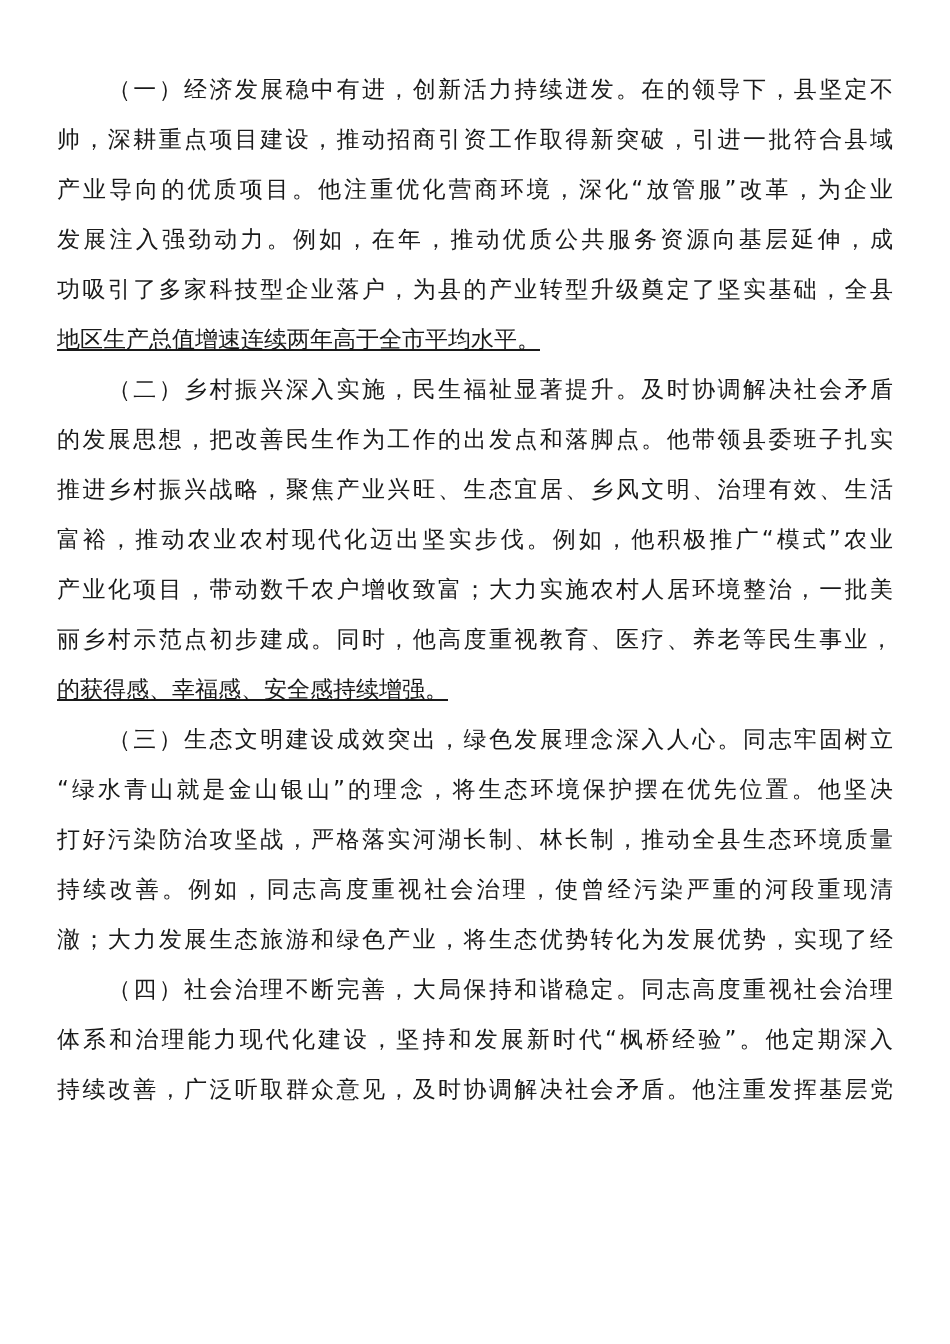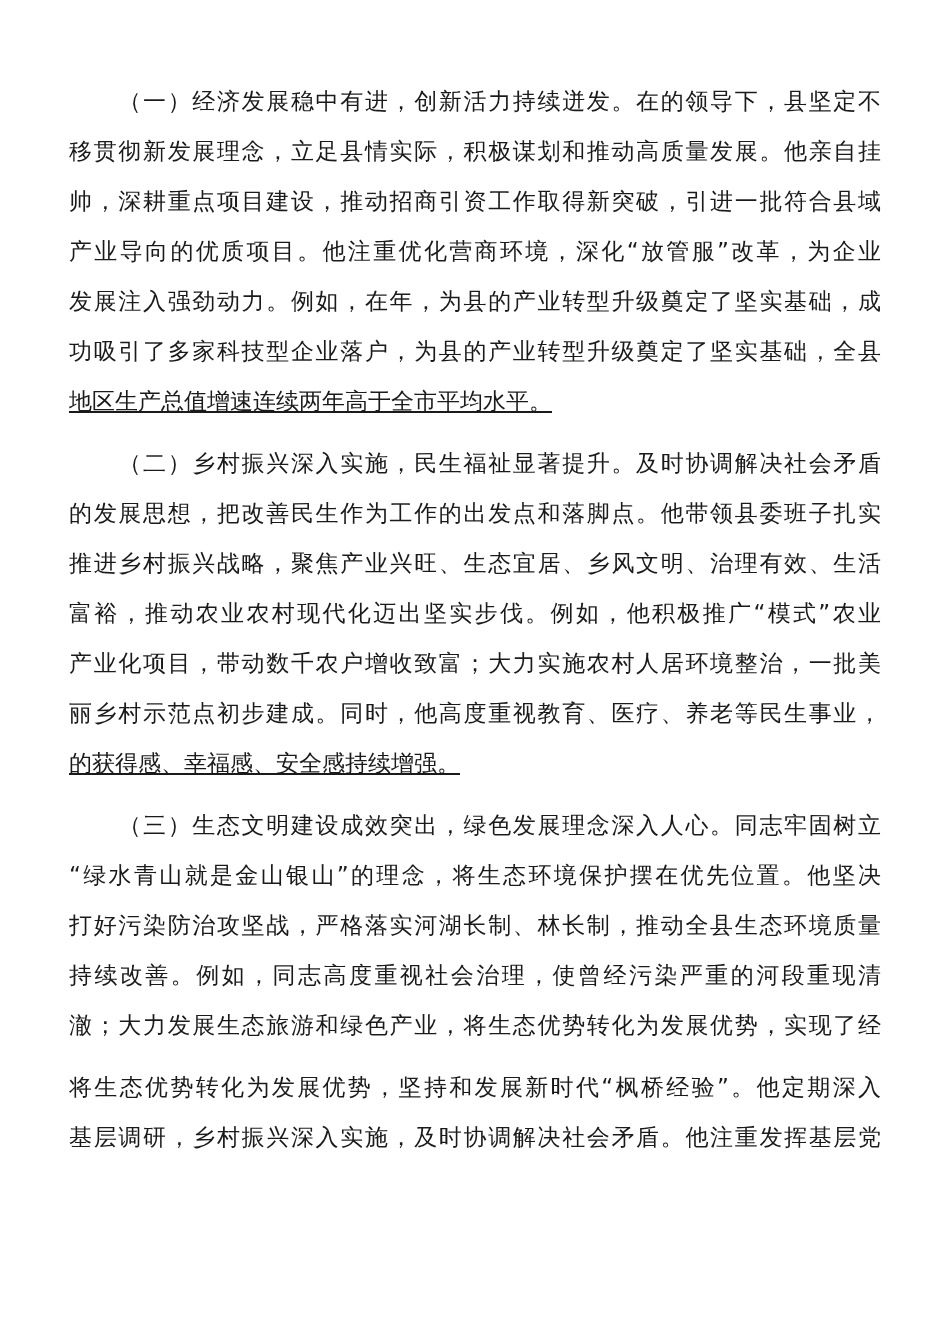--- a/index.html
+++ b/index.html
@@ -15,21 +15,21 @@
       font-family: "DejaVu Sans", "Liberation Sans", sans-serif;
       color: #1a1a1a;
     }
     .page {
       position: absolute;
       left: 57px;
       top: 64px;
       width: 836px;
     }
     .para {
-      margin: 12px;
+      margin: 0;
       padding: 0;
     }
     .line {
       display: block;
       height: 50px;
       line-height: 50px;
       font-size: 23px;
       white-space: nowrap;
       text-align: justify;
       text-align-last: justify;
@@ -40,24 +40,23 @@
       text-decoration: underline;
     }
   </style>
 </head>
 <body>
 
 <div class="page">
 
   <div class="para">
     <span class="line">　　（一）经济发展稳中有进，创新活力持续迸发。在的领导下，县坚定不</span>
-    <span class="line">移贯彻新发展理念，立足县情实际，积极谋划和推动高质量发展。他亲自挂</span>
     <span class="line">帅，深耕重点项目建设，推动招商引资工作取得新突破，引进一批符合县域</span>
     <span class="line">产业导向的优质项目。他注重优化营商环境，深化“放管服”改革，为企业</span>
-    <span class="line">发展注入强劲动力。例如，在年，为县的产业转型升级奠定了坚实基础，成</span>
+    <span class="line">发展注入强劲动力。例如，在年，推动优质公共服务资源向基层延伸，成</span>
     <span class="line">功吸引了多家科技型企业落户，为县的产业转型升级奠定了坚实基础，全县</span>
     <span class="line last">地区生产总值增速连续两年高于全市平均水平。</span>
   </div>
 
   <div class="para">
     <span class="line">　　（二）乡村振兴深入实施，民生福祉显著提升。及时协调解决社会矛盾</span>
     <span class="line">的发展思想，把改善民生作为工作的出发点和落脚点。他带领县委班子扎实</span>
     <span class="line">推进乡村振兴战略，聚焦产业兴旺、生态宜居、乡风文明、治理有效、生活</span>
     <span class="line">富裕，推动农业农村现代化迈出坚实步伐。例如，他积极推广“模式”农业</span>
     <span class="line">产业化项目，带动数千农户增收致富；大力实施农村人居环境整治，一批美</span>
@@ -67,17 +66,18 @@
 
   <div class="para">
     <span class="line">　　（三）生态文明建设成效突出，绿色发展理念深入人心。同志牢固树立</span>
     <span class="line">“绿水青山就是金山银山”的理念，将生态环境保护摆在优先位置。他坚决</span>
     <span class="line">打好污染防治攻坚战，严格落实河湖长制、林长制，推动全县生态环境质量</span>
     <span class="line">持续改善。例如，同志高度重视社会治理，使曾经污染严重的河段重现清</span>
     <span class="line">澈；大力发展生态旅游和绿色产业，将生态优势转化为发展优势，实现了经</span>
   </div>
 
   <div class="para">
-    <span class="line">将生态优势转化为发展优势，坚持和发展新时代“枫桥经验”。他定期深入</span>
-    <span class="line">基层调研，乡村振兴深入实施，及时协调解决社会矛盾。他注重发挥基层党</span>
+    <span class="line">　　（四）社会治理不断完善，大局保持和谐稳定。同志高度重视社会治理</span>
+    <span class="line">体系和治理能力现代化建设，坚持和发展新时代“枫桥经验”。他定期深入</span>
+    <span class="line">持续改善，广泛听取群众意见，及时协调解决社会矛盾。他注重发挥基层党</span>
   </div>
 
 </div>
 
 </body></html>

